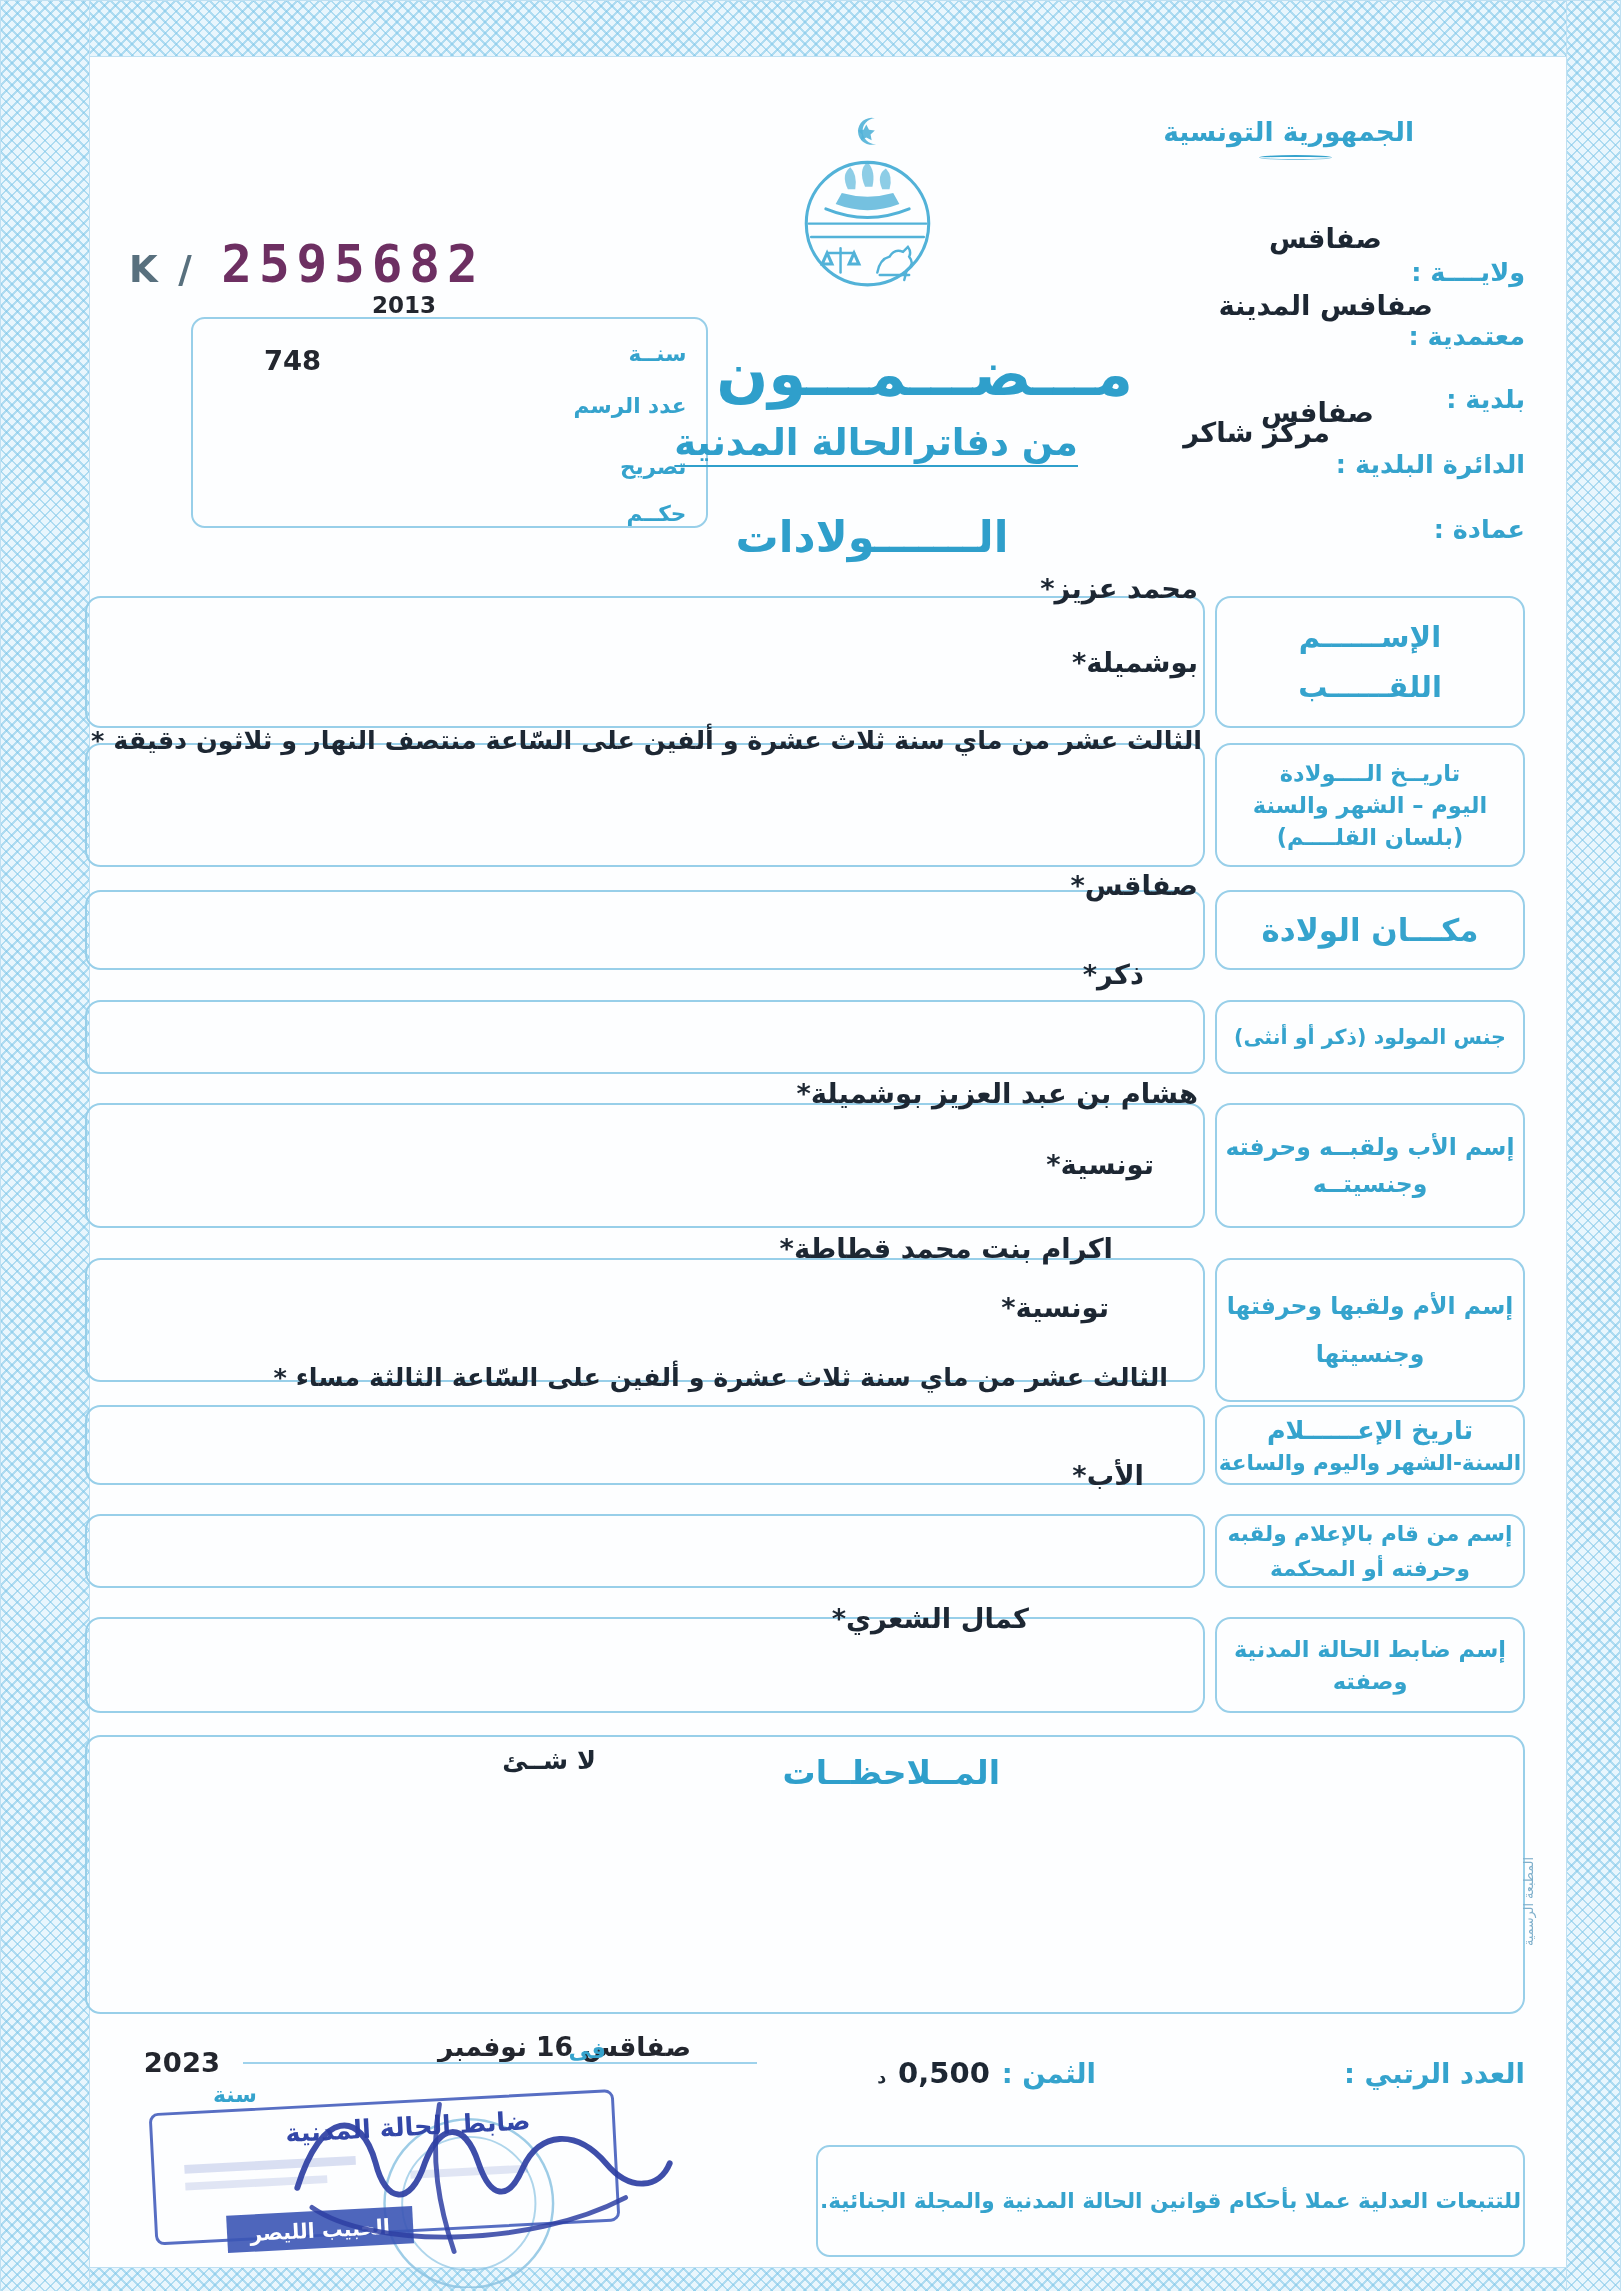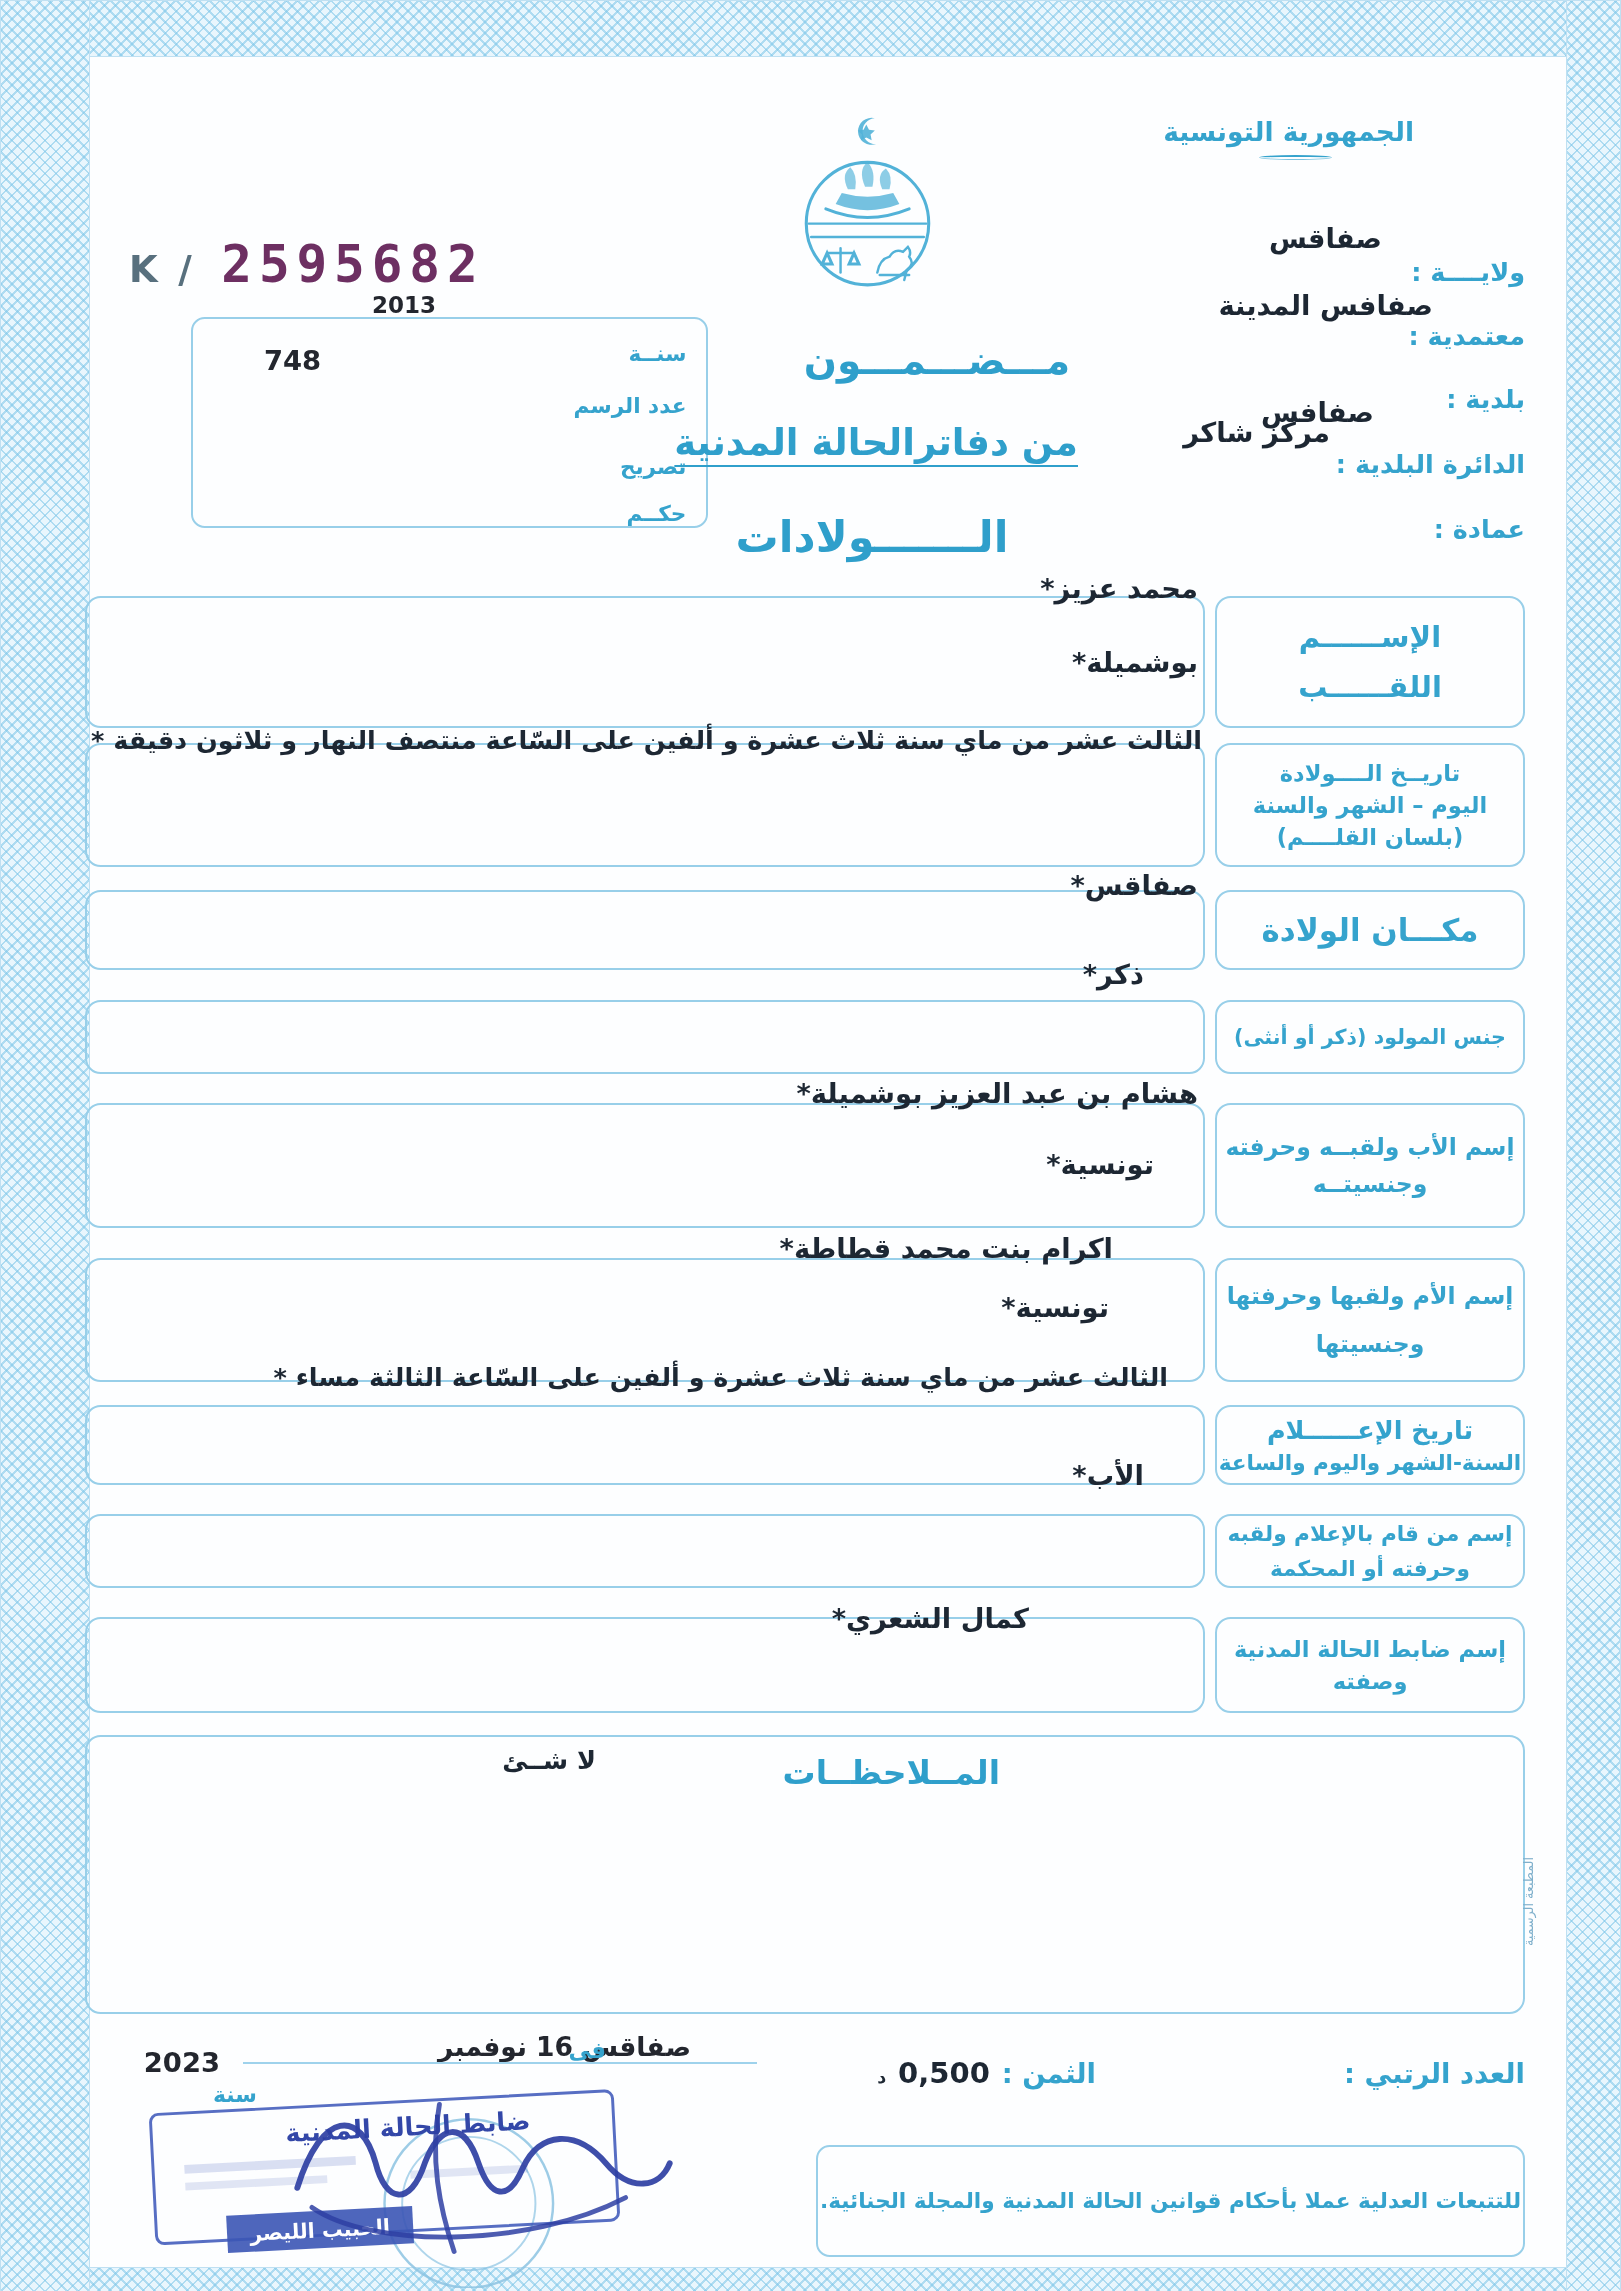--- a/index.html
+++ b/index.html
@@ -42,21 +42,21 @@
   .serial-year { position:absolute; left:372px; top:292px; font-size:23px; font-weight:bold; color:#23262e; }
 
   .registry-box { left:191px; top:317px; width:517px; height:211px; border-radius:13.7px; }
   .reg-line { position:absolute; right:19.6px; color:#35a3cd; font-weight:bold; font-size:21.6px; white-space:nowrap; }
   .reg-l1 { top:21.6px; } .reg-l2 { top:74px; } .reg-l3 { top:135px; } .reg-l4 { top:182px; }
   .reg-value { position:absolute; left:71px; top:25.5px; font-size:27.4px; font-weight:bold; color:#23262e; }
 
   .emblem { position:absolute; left:794px; top:110px; width:147px; height:188px; }
 
   .doc-title { position:absolute; text-align:center; font-weight:bold; color:#2f9fcb; white-space:nowrap; }
-  .dt1 { left:741px; top:338px; width:392px; font-size:39px; letter-spacing:2px;text-align:center; }
+  .dt1 { left:741px; top:338px; width:392px; font-size:61px; letter-spacing:2px;text-align:center; }
   .dt2 { left:686px; top:421px; width:392px; font-size:37px; text-decoration:underline; text-underline-offset:9.8px; text-decoration-thickness:2px; }
   .dt3 { left:686px; top:512px; width:372px; font-size:43px; }
 
   .rlabel { position:absolute; right:96px; color:#35a3cd; font-weight:bold; font-size:25.5px; white-space:nowrap; }
   .rvalue { position:absolute; font-weight:bold; font-size:27.4px; color:#1d2733; white-space:nowrap; }
   .rg-l1 { top:257px; } .rg-l2 { top:321px; } .rg-l3 { top:384px; } .rg-l4 { top:449px; } .rg-l5 { top:514px; }
   .rg-v1 { right:239px; top:223px; }
   .rg-v2 { right:188px; top:290px; }
   .rg-v3 { right:247px; top:353px;margin-top:44px; }
   .rg-v4 { right:291px; top:417px; }
@@ -71,21 +71,21 @@
   .cb7 { top:1405px; height:80px;  }
   .cb8 { top:1514px; height:74px;  }
   .cb9 { top:1617px; height:96px;  }
   .obsbox { left:85px; top:1735px; width:1440px; height:279px; }
 
   .lb1 { top:596px;  height:132px; font-size:29px; gap:15.7px; }
   .lb2 { top:743px;  height:124px; font-size:22.5px; gap:5.9px; }
   .lb3 { top:890px;  height:80px;  font-size:31px; }
   .lb4 { top:1000px; height:74px;  font-size:20.6px; }
   .lb5 { top:1103px; height:125px; font-size:23.5px; }
-  .lb6 { top:1258px; height:124px; font-size:23.5px;gap:20px; }
+  .lb6 { top:1258px; height:144px; font-size:23.5px;gap:20px; }
   .lb7 { top:1405px; height:80px;  font-size:21.6px; gap:5.9px; }
   .lb8 { top:1514px; height:74px;  font-size:21.6px; gap:10px; }
   .lb9 { top:1617px; height:96px;  font-size:22.5px; gap:5.9px; }
   .lb7 .l1 { font-size:25.5px; }
 
   .v-name1 { right:423px; top:573px; }
   .v-name2 { right:423px; top:647px; }
   .v-bdate { right:419px; top:725px; font-size:25.5px; }
   .v-bplace { right:423px; top:870px; }
   .v-sex { right:477px; top:959px; }

